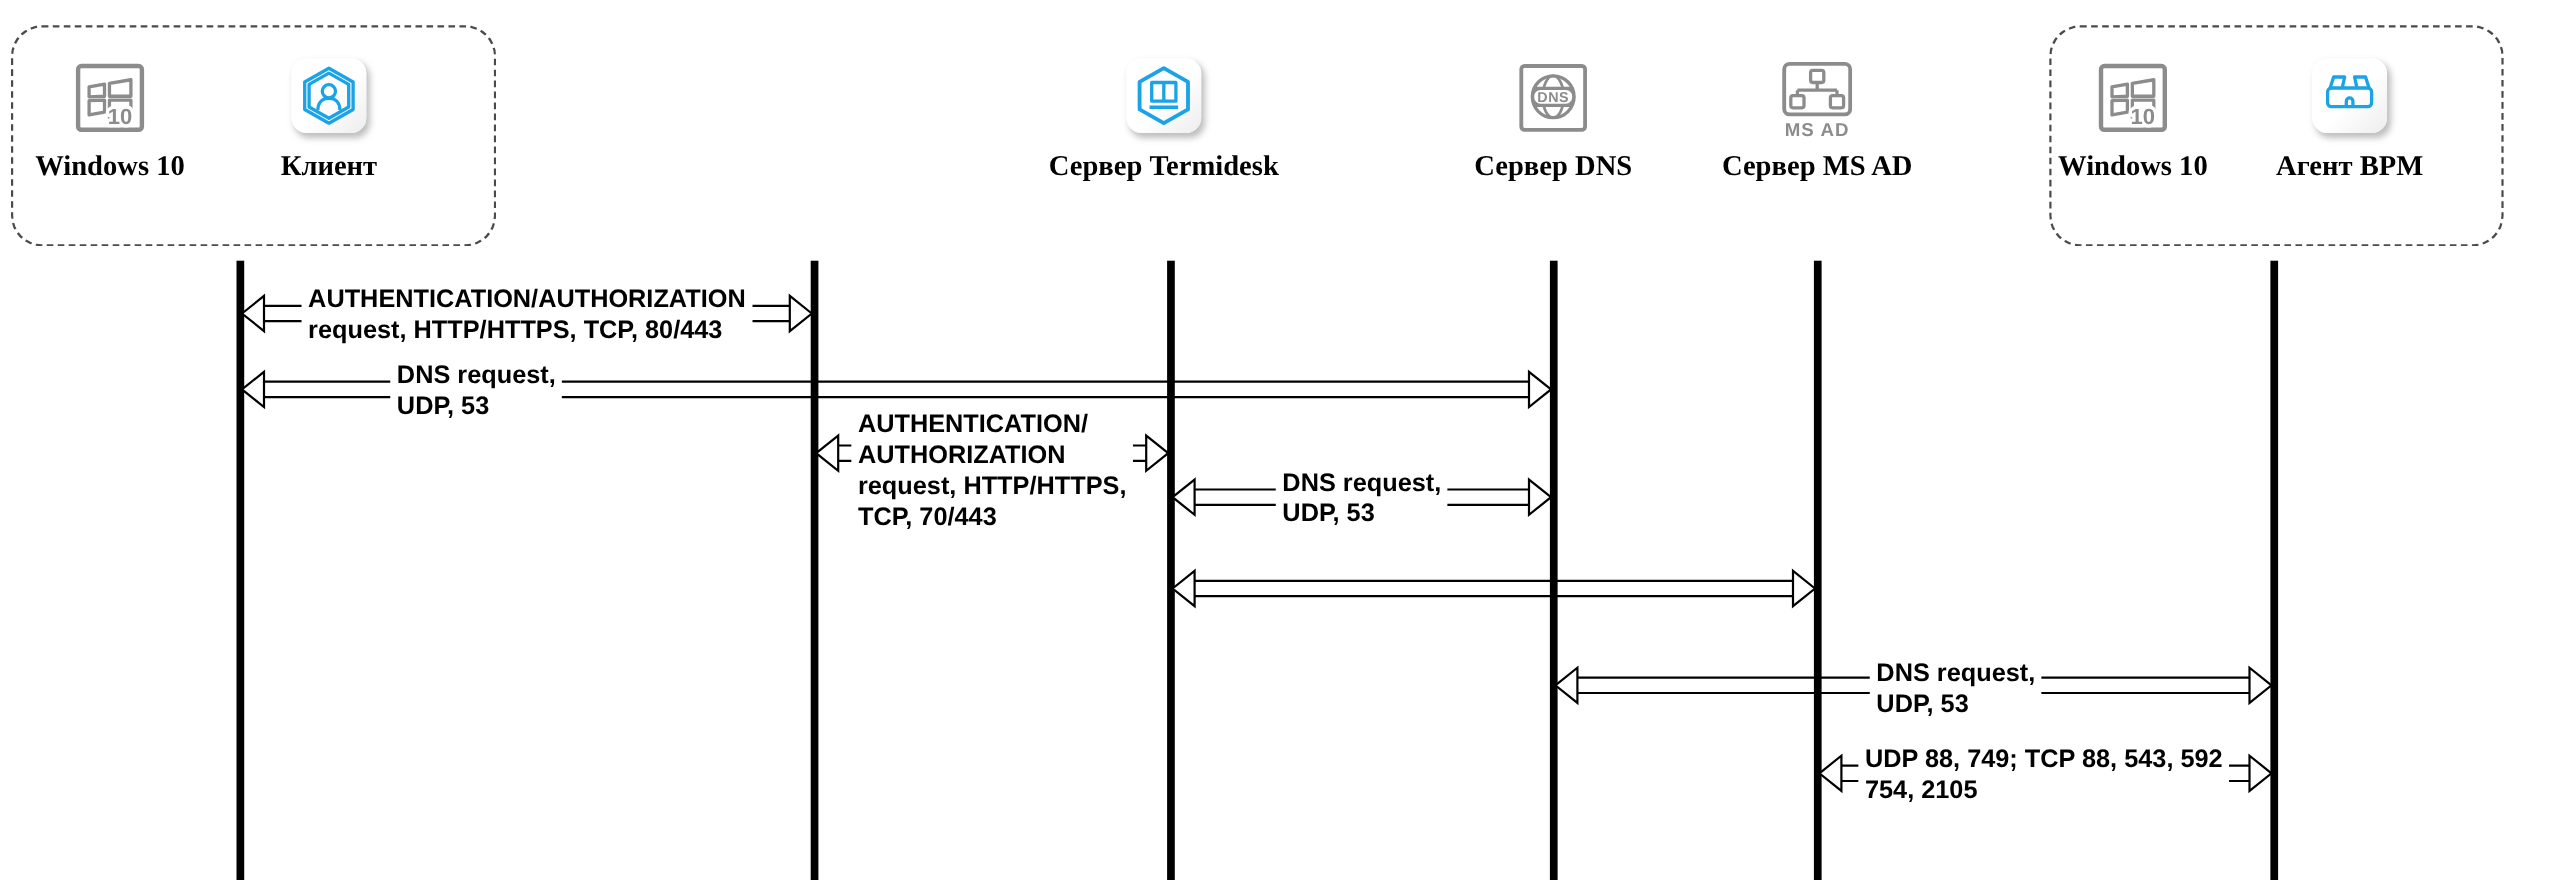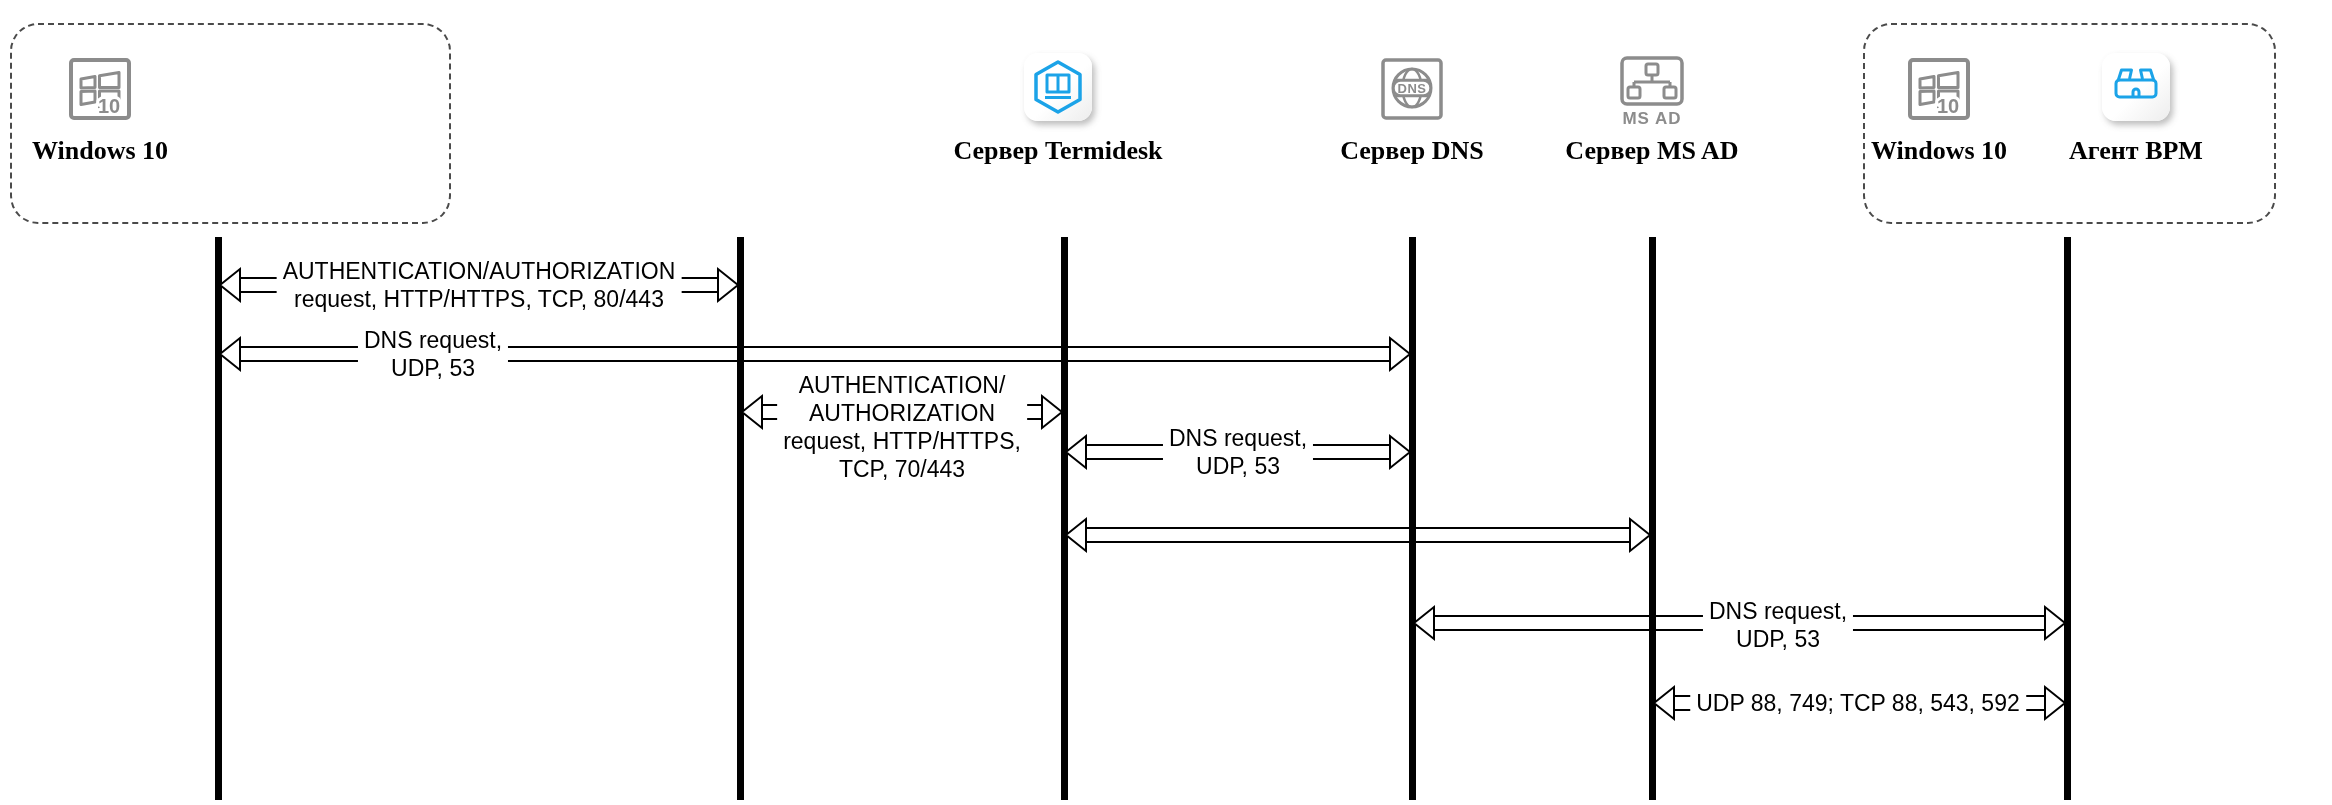--- a/index.html
+++ b/index.html
@@ -9,21 +9,21 @@
   .actor{position:absolute;top:0;width:240px;height:185px;}
   .actor .ic{position:absolute;left:50%;transform:translateX(-50%);}
   .actor .lbl{position:absolute;top:136px;width:100%;text-align:center;color:#000;
               font-family:"Liberation Serif",serif;font-weight:bold;font-size:26px;white-space:nowrap;}
   .tile{width:68px;height:68px;border-radius:14px;background:linear-gradient(135deg,#ffffff 55%,#ededed 100%);
         box-shadow:3px 4px 6px rgba(110,110,110,.45);display:flex;align-items:center;justify-content:center;}
   .lifeline{position:absolute;width:7px;top:237px;height:563px;background:#000;}
   .msg{position:absolute;}
   .msg svg{display:block;overflow:visible;}
   .msg-label{position:absolute;transform:translate(-50%,-50%);background:#fff;padding:0 6px;
-             text-align:center;color:#000;font-weight:normal;font-size:23px;line-height:28px;white-space:nowrap;}
+             text-align:left;color:#000;font-weight:bold;font-size:23px;line-height:28px;white-space:nowrap;}
 </style>
 </head>
 <body>
 
 <div class="stage">
     <div class="group-box" style="left: 10px; top: 23px; width: 437px; height: 197px;"></div>
     <div class="group-box" style="left: 1863px; top: 23px; width: 409px; height: 197px;"></div>
     <div class="lifeline" style="left: 214.5px;"></div>
     <div class="lifeline" style="left: 736.5px;"></div>
     <div class="lifeline" style="left: 1060.5px;"></div>
@@ -33,20 +33,33 @@
     <div class="actor" style="left: -20px;">
       <div class="ic" style="top: 57px;"><svg width="64" height="64" viewBox="0 0 64 64" fill="none" stroke="#8c8c8c" stroke-width="3" stroke-linejoin="round">
       <rect x="3" y="3" width="58" height="58" rx="3" stroke-width="4"></rect>
       <path d="M13 22 L27 19.5 L27 30.5 L13 31 Z"></path>
       <path d="M31.5 18.7 L51 15.5 L51 30.5 L31.5 30.5 Z"></path>
       <path d="M13 34.5 L27 34 L27 45 L13 47.5 Z"></path>
       <path d="M31.5 34 L51 34 L51 49.5 L31.5 51 Z"></path>
       <text x="41" y="56" stroke="#fff" stroke-width="6" fill="#8c8c8c" style="paint-order:stroke;font:bold 20px 'Liberation Sans',sans-serif" text-anchor="middle">10</text>
     </svg></div>
       <div class="lbl">Windows 10</div>
+    </div>
+    <div class="actor" style="left: 179px;">
+      <div class="ic" style="top: 53px;">
+        <div class="tile">
+          <svg width="56" height="56" viewBox="0 0 56 56" fill="none" stroke="#1ba3e8" stroke-width="3" stroke-linejoin="round">
+      <polygon points="28,3 50,15.5 50,40.5 28,53 6,40.5 6,15.5"></polygon>
+            <polygon points="28,7.5 46,17.75 46,38.25 28,48.5 10,38.25 10,17.75"></polygon>
+      <circle cx="28" cy="24" r="6"></circle>
+      <path d="M18 41 c0-7.5 4.5-10.5 10-10.5 s10 3 10 10.5"></path>
+    </svg>
+        </div>
+      </div>
+      <div class="lbl">Клиент</div>
     </div>
     <div class="actor" style="left: 938px;">
       <div class="ic" style="top: 53px;">
         <div class="tile">
           <svg width="56" height="56" viewBox="0 0 56 56" fill="none" stroke="#1ba3e8" stroke-width="3.5" stroke-linejoin="round">
       <polygon points="28,3 50,15.5 50,40.5 28,53 6,40.5 6,15.5"></polygon>
       <rect x="17" y="16" width="22" height="17" stroke-width="3"></rect>
       <path d="M28 16 V33" stroke-width="3"></path>
       <path d="M15 38.5 H41" stroke-width="3"></path>
     </svg>
@@ -166,14 +179,15 @@
     </div>
     <div class="msg" style="left: 1652px; top: 681px; width: 415px; height: 44px;">
       <svg width="415" height="44" viewBox="0 0 415 44">
      <path d="M21 15 H394 M21 29 H394" stroke="#000" stroke-width="2" fill="none"></path>
      <polygon points="2,22 22,6 22,38" fill="#fff" stroke="#000" stroke-width="2"></polygon>
      <polygon points="413,22 393,6 393,38" fill="#fff" stroke="#000" stroke-width="2"></polygon>
    </svg>
     </div>
     <div class="msg-label" style="left: 1858px; top: 703px;">
       <div>UDP 88, 749; TCP 88, 543, 592</div>
+      <div>754, 2105</div>
     </div>
   </div>
 
 </body></html>

